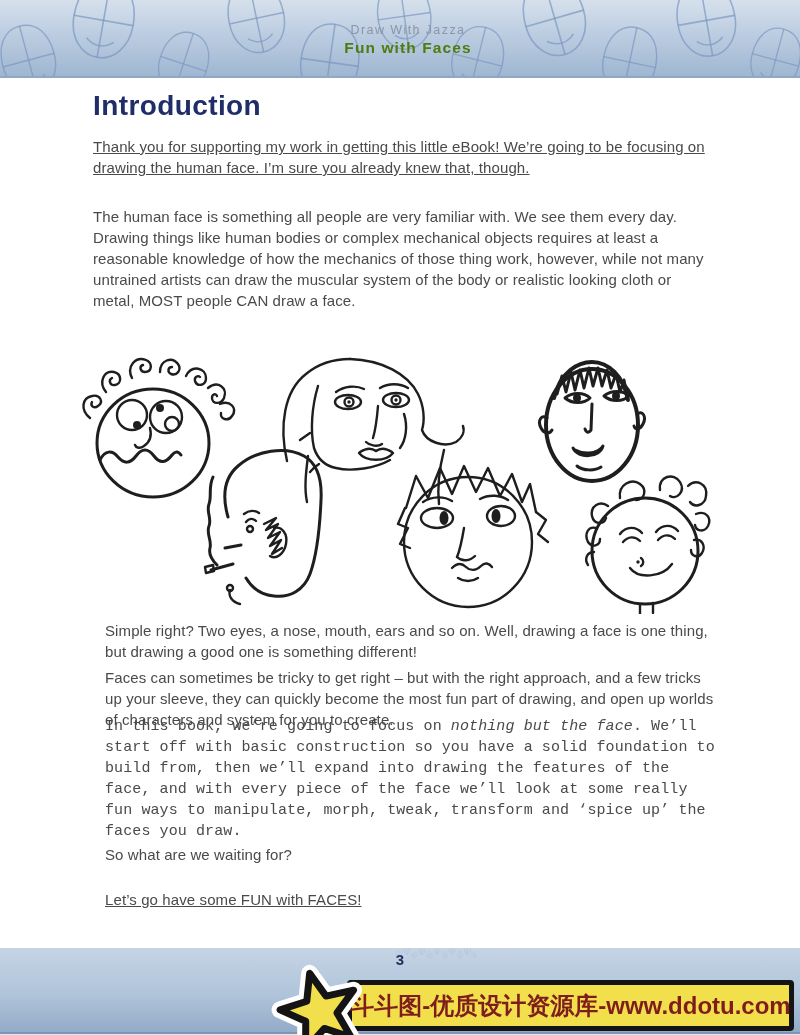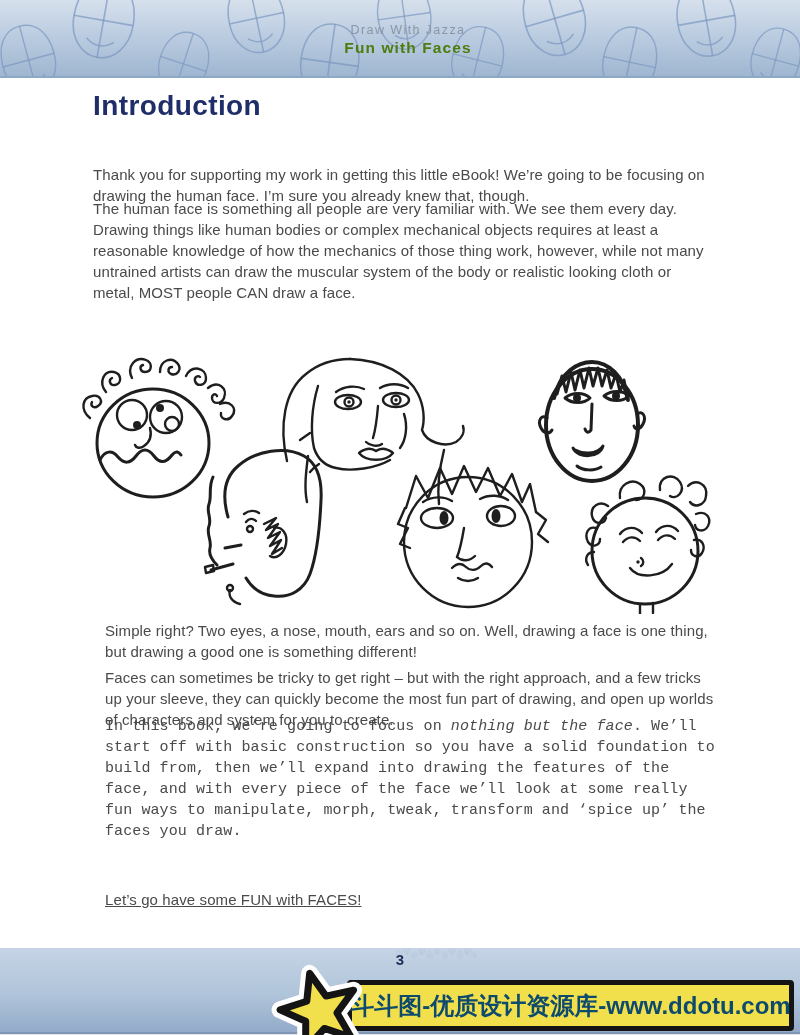--- a/index.html
+++ b/index.html
@@ -30,41 +30,41 @@
   .heading{
     position:absolute;left:93px;top:90px;margin:0;
     font-size:28px;font-weight:bold;color:#1f2d69;letter-spacing:.4px;z-index:2;
   }
   .para{
     position:absolute;margin:0;color:#4a4a4a;font-size:15px;line-height:21px;
     letter-spacing:.1px;z-index:2;
   }
   .pA{left:93px;width:618px;}
   .pB{left:105px;width:610px;}
-  .p1{top:164px;} .p2{top:198px;} .p3{top:314px;}
+  .p1{top:136px;text-decoration:underline;} .p2{top:206px;} .p3{top:314px;}
   .p4{top:620px;} .p5{top:667px;} .p6{top:716px;font-family:Liberation Mono, monospace;} .p7{top:844px;} .p8{top:889px;text-decoration:underline;}
   .ital{font-style:italic;}
   
   .drawings{position:absolute;left:60px;top:356px;z-index:2;}
   .ink{stroke:#1e1e1e;fill:none;stroke-linecap:round;stroke-linejoin:round;}
   .w2{stroke-width:2.4;} .w3{stroke-width:3;} .w4{stroke-width:4;}
   .fill-ink{fill:#1e1e1e;stroke:none;}
   
   .page-number{
     position:absolute;left:0;top:951px;width:800px;text-align:center;
     font-size:15px;font-weight:bold;color:#1c2f58;z-index:3;
   }
   
   .wm-banner{
     position:absolute;left:347px;top:980px;width:447px;height:51px;
     background:#f1df4b;border:5px solid #141414;border-radius:4px;
     box-sizing:border-box;display:flex;align-items:center;justify-content:center;
     z-index:5;
   }
-  .wm-text{font-size:24px;font-weight:bold;color:#0c4a6e;white-space:nowrap;letter-spacing:0;}
+  .wm-text{font-size:24px;font-weight:bold;color:#7f1d1d;white-space:nowrap;letter-spacing:0;}
   .wm-star{position:absolute;left:268px;top:960px;z-index:6;}
 </style>
 </head>
 <body>
 
 <div class="page">
 
   <div class="band band-top">
     <svg width="800" height="76" viewBox="0 0 800 76">
       <defs>
@@ -208,20 +208,21 @@
       <circle class="fill-ink" cx="578" cy="206" r="1.7"></circle>
       <path class="ink w2" d="M570,212 C578,223 602,222 612,208"></path>
       <path class="ink w2" d="M580,248 L580,258"></path>
       <path class="ink w2" d="M593,247 L593,257"></path>
     </g>
   </svg>
 
   <p class="para pB p4">Simple right? Two eyes, a nose, mouth, ears and so on. Well, drawing a face is one thing, but drawing a good one is something different!</p>
   <p class="para pB p5">Faces can sometimes be tricky to get right – but with the right approach, and a few tricks up your sleeve, they can quickly become the most fun part of drawing, and open up worlds of characters and system for you to create.</p>
   <p class="para pB p6"><span>In this book, we’re going to focus on </span><span class="ital">nothing but the face</span><span>. We’ll start off with basic construction so you have a solid foundation to build from, then we’ll expand into drawing the features of the face, and with every piece of the face we’ll look at some really fun ways to manipulate, morph, tweak, transform and ‘spice up’ the faces you draw.</span></p>
+  <p class="para pB p7">So what are we waiting for?</p>
   <p class="para pB p8">Let’s go have some FUN with FACES!</p>
 
   <div class="band band-bottom">
     <svg width="800" height="84" viewBox="0 0 84 840" style="width:800px;height:84px">
       <use href="#hd" xlink:href="#hd" transform="translate(30,66) rotate(12) scale(1.15)"></use>
       <use href="#hd" xlink:href="#hd" transform="translate(108,26) rotate(-14) scale(1.2)"></use>
       <use href="#hd" xlink:href="#hd" transform="translate(186,68) rotate(10)"></use>
       <use href="#hd" xlink:href="#hd" transform="translate(262,24) rotate(14) scale(1.25)"></use>
       <use href="#hd" xlink:href="#hd" transform="translate(338,66) rotate(-10) scale(1.1)"></use>
       <use href="#hd" xlink:href="#hd" transform="translate(414,24) rotate(8) scale(1.2)"></use>

